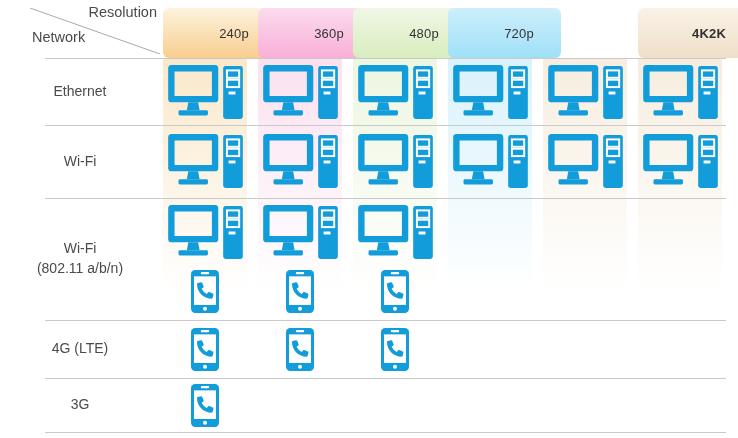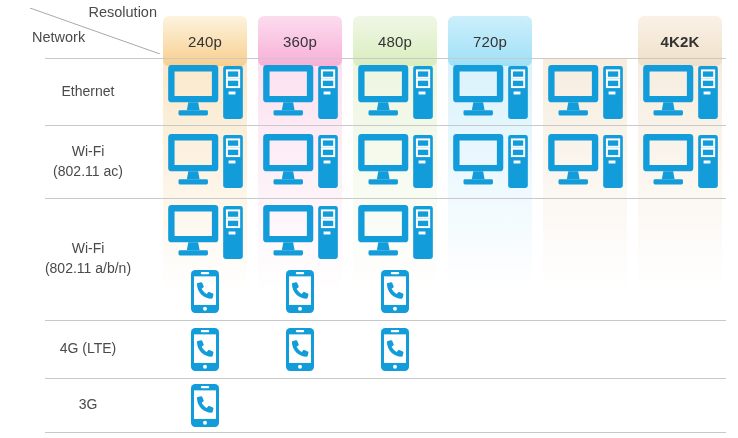--- a/index.html
+++ b/index.html
@@ -7,38 +7,38 @@
     position:relative;width:738px;height:438px;background:#fff;overflow:hidden;
     font-family:"Liberation Sans",sans-serif;
   }
   
   .hline{position:absolute;left:45px;width:681px;height:1px;background:var(--line-gray);z-index:3;}
   .hl-0{top:58px}.hl-1{top:125px}.hl-2{top:198px}.hl-3{top:320px}.hl-4{top:378px}.hl-5{top:432px}
   
   .band{position:absolute;top:59px;width:84px;height:232px;z-index:0;}
   
   .chip{
-    position:absolute;top:16px;width:84px;height:50px;border-radius:6px;
+    position:absolute;top:8px;width:84px;height:50px;border-radius:6px;
     display:flex;align-items:center;justify-content:center;
-    font-size:15px;color:var(--chip-text);z-index:2;letter-spacing:.2px;
+    font-size:13px;color:var(--chip-text);z-index:2;letter-spacing:.2px;padding-left:29px;
   }
   .cl-0{left:163px}.cl-1{left:258px}.cl-2{left:353px}.cl-3{left:448px}.cl-4{left:543px}.cl-5{left:638px}
   
   .cell{
     position:absolute;width:94px;display:flex;flex-direction:column;
     align-items:center;justify-content:center;gap:9px;z-index:2;
   }
   .cc-0{left:158px}.cc-1{left:253px}.cc-2{left:348px}.cc-3{left:443px}.cc-4{left:538px}.cc-5{left:633px}
   .rr-0{top:59px;height:66px}.rr-1{top:125px;height:73px}.rr-2{top:198px;height:122px}
   .rr-3{top:320px;height:58px}.rr-4{top:378px;height:54px}
   
   .rowlabel{
     position:absolute;left:0;width:160px;display:flex;flex-direction:column;
     align-items:center;justify-content:center;text-align:center;
-    font-size:14px;line-height:1.4;color:var(--label-text);z-index:2;margin-left:8px;
+    font-size:14px;line-height:1.4;color:var(--label-text);z-index:2;
   }
   
   .corner{position:absolute;left:0;top:0;width:160px;height:58px;font-size:14.5px;color:var(--label-text);z-index:2;}
   .corner svg.diag{position:absolute;left:30px;top:8px;width:130px;height:46px;}
   .corner svg.diag line{stroke:var(--diag-gray);stroke-width:1;}
   .corner .res{position:absolute;top:4px;right:3px;}
   .corner .net{position:absolute;top:29px;left:16px;margin-left:16px;}
   
   svg.icon{display:block;}
   svg.desktop{width:75px;height:55px;}
@@ -77,21 +77,20 @@
   <div class="chip cl-2" style="background: linear-gradient(rgb(240, 247, 230), rgb(217, 237, 190));">480p</div>
   <div class="chip cl-3" style="background: linear-gradient(rgb(205, 239, 251), rgb(159, 224, 247));">720p</div>
   <div class="chip cl-5" style="background: linear-gradient(rgb(250, 242, 230), rgb(239, 223, 201)); font-weight: bold;">4K2K</div>
 
   <div class="rowlabel rr-0">
     <span>Ethernet</span>
       <span></span>
   </div>
   <div class="rowlabel rr-1">
     <span>Wi-Fi</span>
-      <span>(802.11 ac)</span>
   </div>
   <div class="rowlabel rr-2">
     <span>Wi-Fi</span>
       <span>(802.11 a/b/n)</span>
   </div>
   <div class="rowlabel rr-3">
     <span>4G (LTE)</span>
       <span></span>
   </div>
   <div class="rowlabel rr-4">

